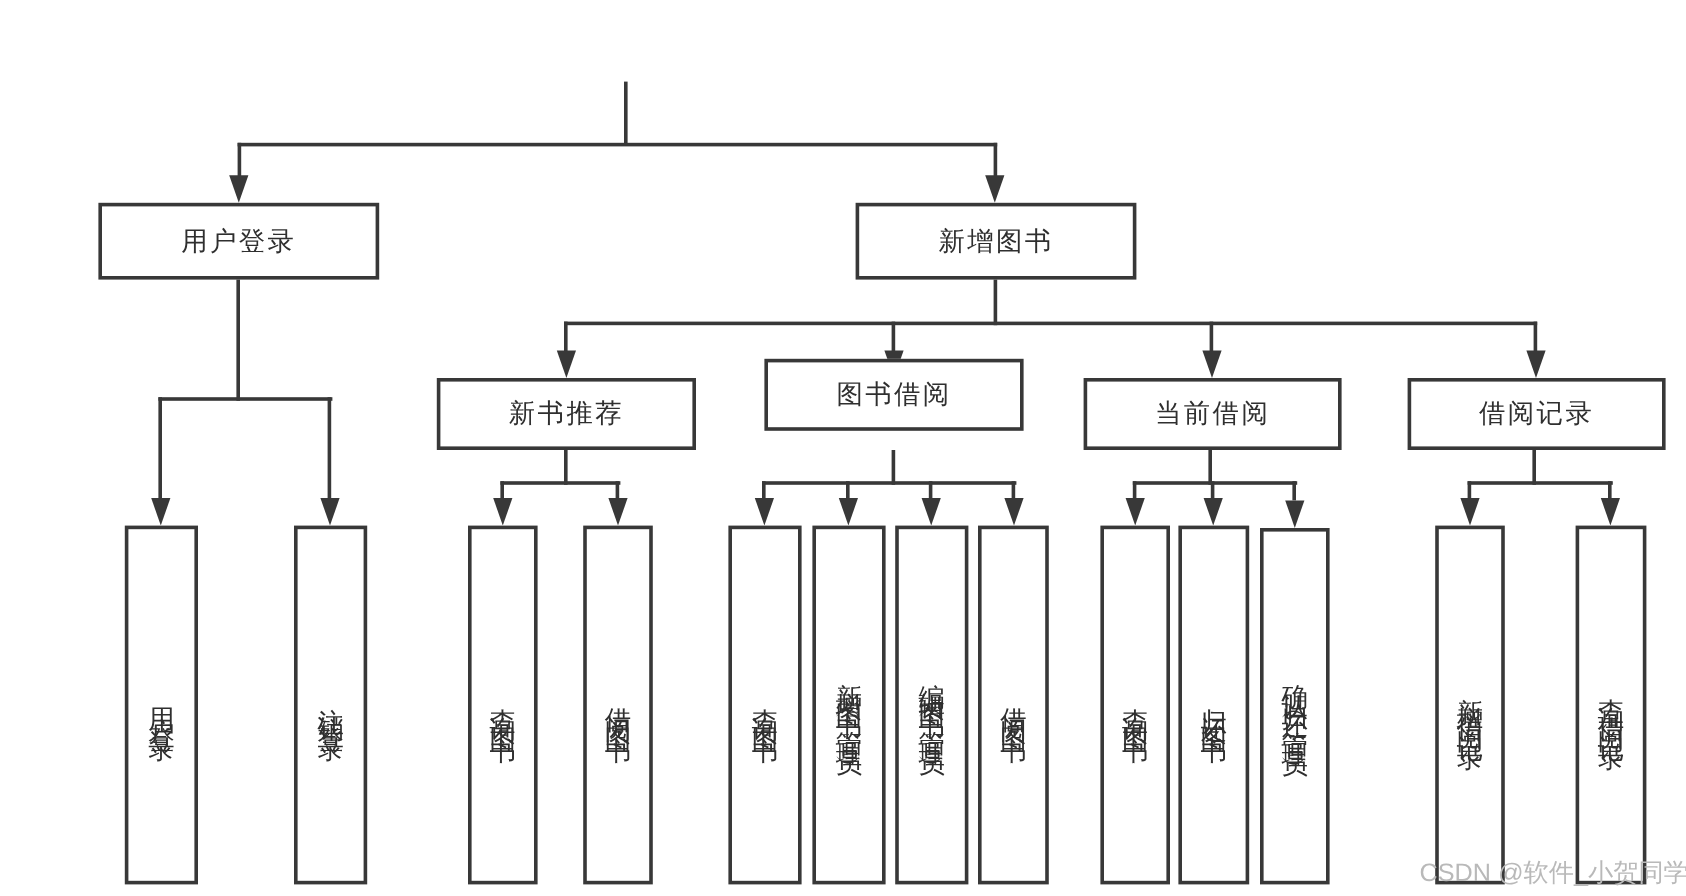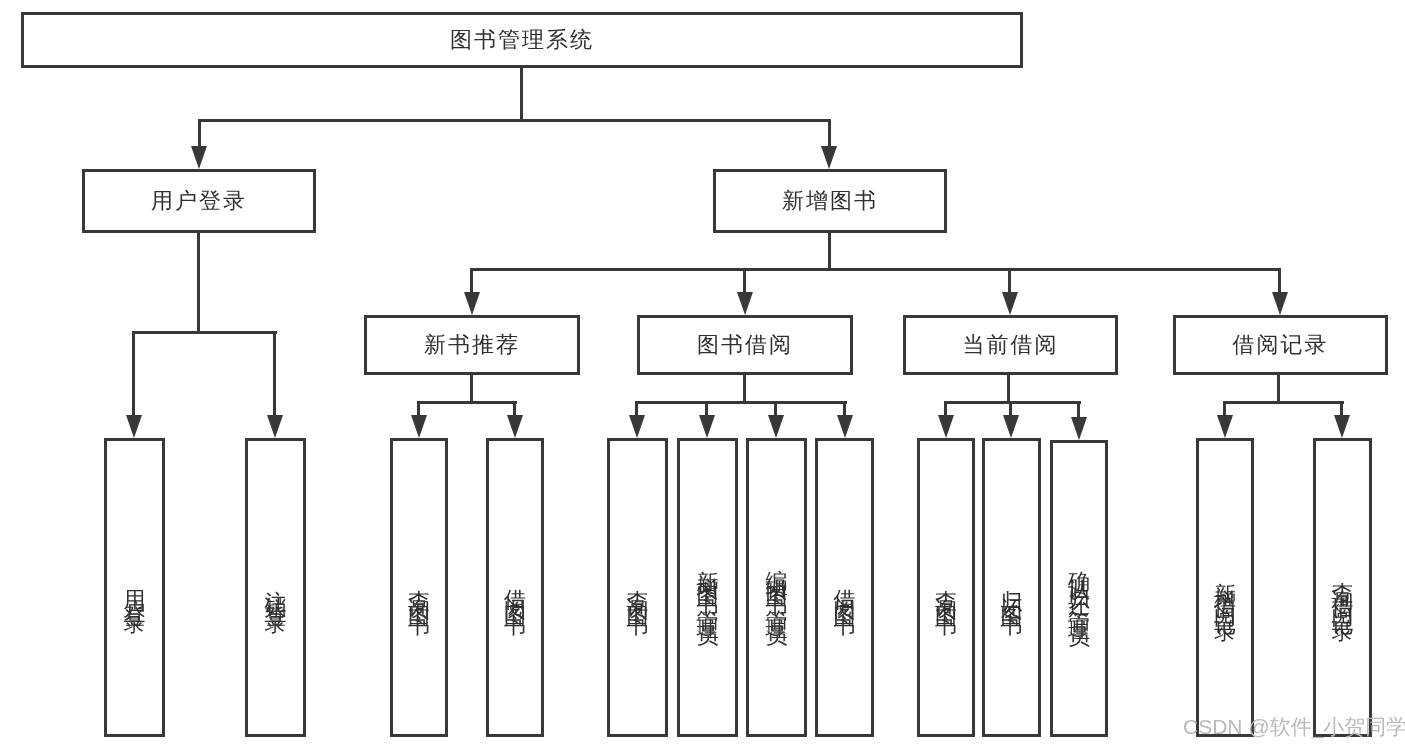--- a/index.html
+++ b/index.html
@@ -45,23 +45,20 @@
     font-size:21px;
     color:#b9b9b9;
     white-space:nowrap;
   }
 </style>
 </head>
 <body>
 
 <div id="stage">
 
-  <div class="box" style="left:21px;top:12px;width:1002px;height:56px;">
-    <span>图书管理系统</span>
-  </div>
 
   <div class="vline" style="left:520px;top:68px;height:52px;"></div>
   <div class="hline" style="left:198px;top:119px;width:633px;"></div>
   <div class="vline" style="left:198px;top:119px;height:29px;"></div>
   <div class="arrow" style="left:191px;top:146px;"></div>
   <div class="vline" style="left:828px;top:119px;height:29px;"></div>
   <div class="arrow" style="left:821px;top:146px;"></div>
 
   <div class="box" style="left:82px;top:169px;width:234px;height:64px;">
     <span>用户登录</span>
@@ -84,21 +81,21 @@
   <div class="vline" style="left:743px;top:268px;height:26px;"></div>
   <div class="arrow" style="left:737px;top:292px;"></div>
   <div class="vline" style="left:1008px;top:268px;height:26px;"></div>
   <div class="arrow" style="left:1002px;top:292px;"></div>
   <div class="vline" style="left:1278px;top:268px;height:26px;"></div>
   <div class="arrow" style="left:1272px;top:292px;"></div>
 
   <div class="box" style="left:364px;top:315px;width:216px;height:60px;">
     <span>新书推荐</span>
   </div>
-  <div class="box" style="left:637px;top:315px;width:216px;height:60px;">
+  <div class="box" style="left:637px;top:299px;width:216px;height:60px;">
     <span>图书借阅</span>
   </div>
   <div class="box" style="left:903px;top:315px;width:215px;height:60px;">
     <span>当前借阅</span>
   </div>
   <div class="box" style="left:1173px;top:315px;width:215px;height:60px;">
     <span>借阅记录</span>
   </div>
 
   <div class="vline" style="left:470px;top:375px;height:29px;"></div>

